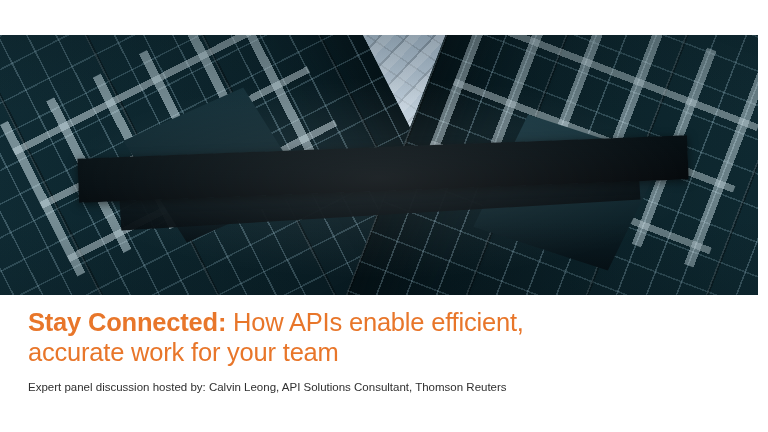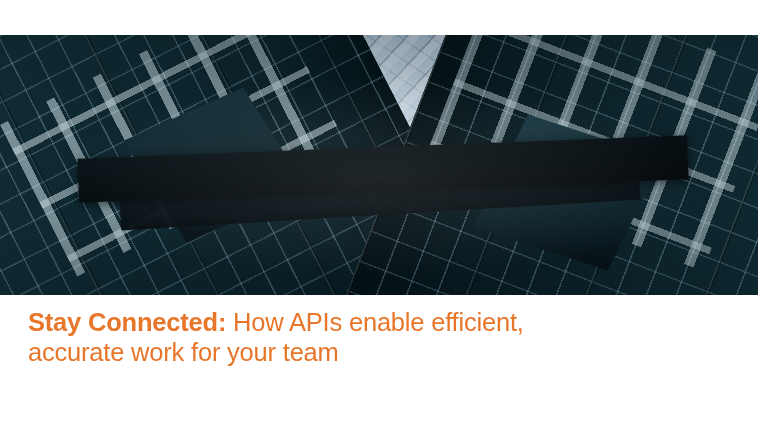--- a/index.html
+++ b/index.html
@@ -337,15 +337,16 @@
       <div class="bridge-right-block"></div>
       <div class="skybridge-under"></div>
       <div class="skybridge"></div>
 
       <div class="grade"></div>
     </div>
   </div>
 
   <div class="text-block">
     <h1 class="headline"><span class="lead">Stay Connected:</span><span> How APIs enable efficient, accurate work for your team</span></h1>
+    <p class="subtitle">Expert panel discussion hosted by: Calvin Leong, API Solutions Consultant, Thomson Reuters</p>
   </div>
 
 </div>
 
 </body></html>

